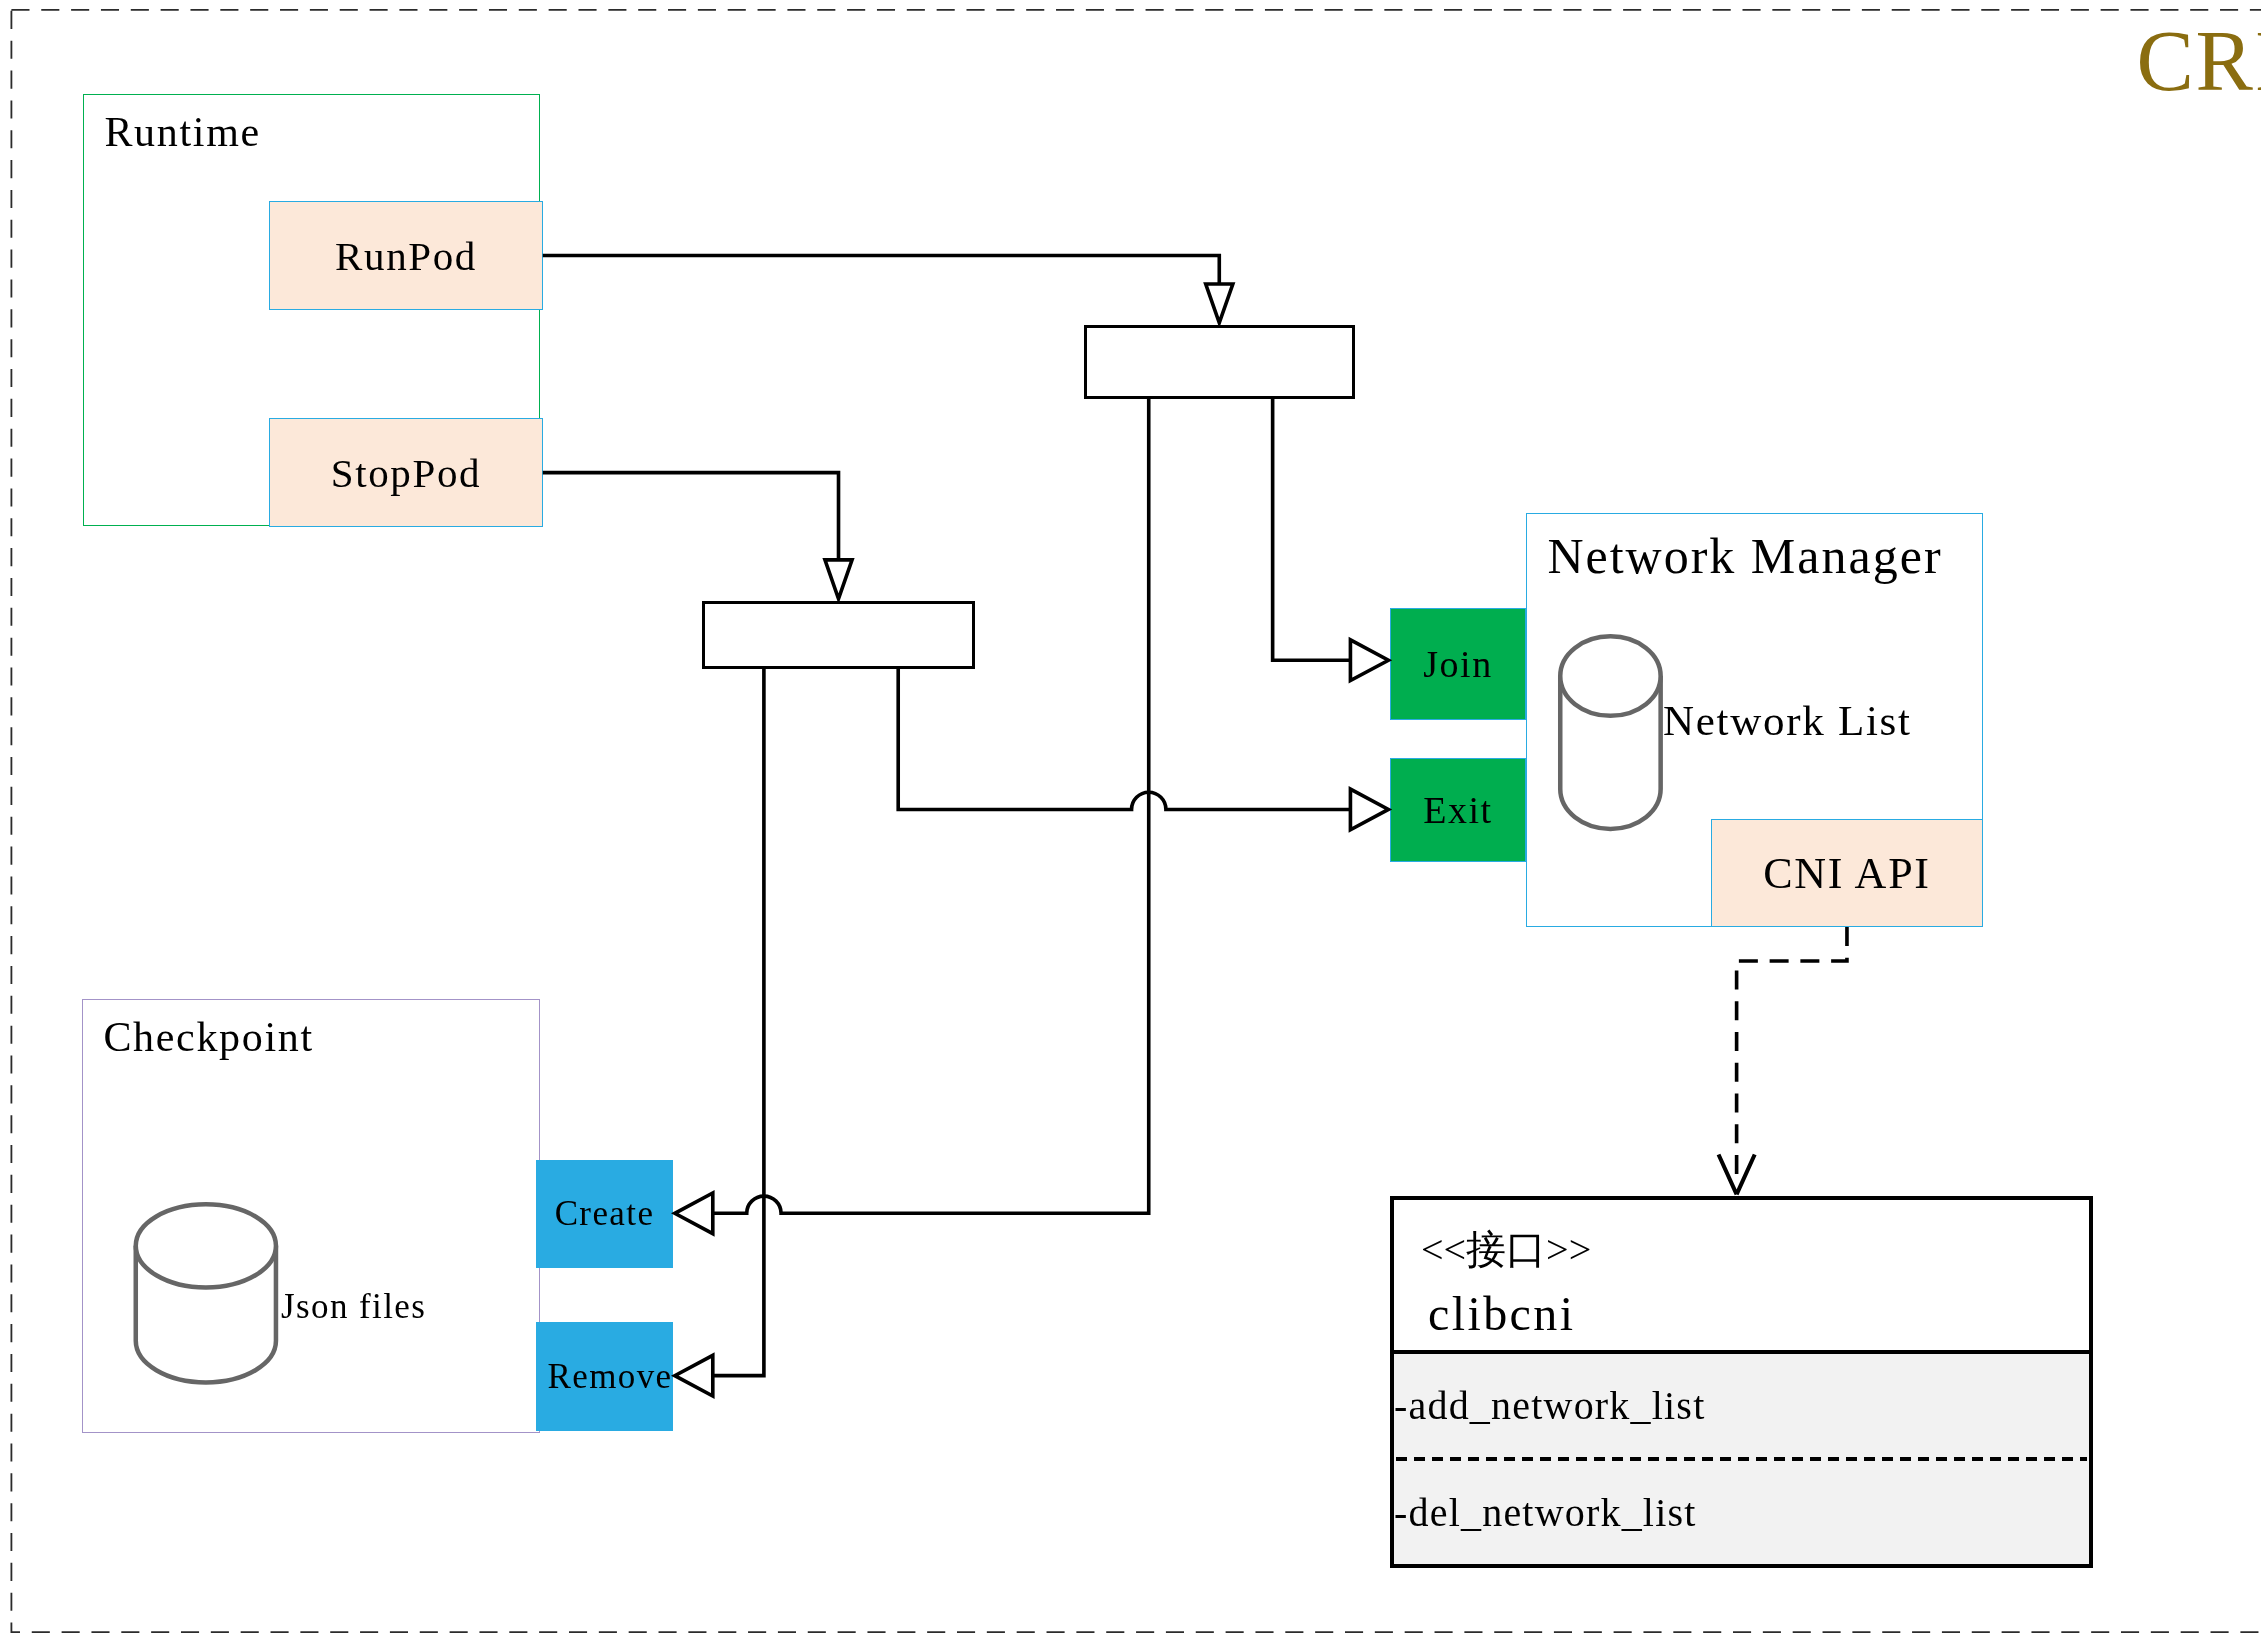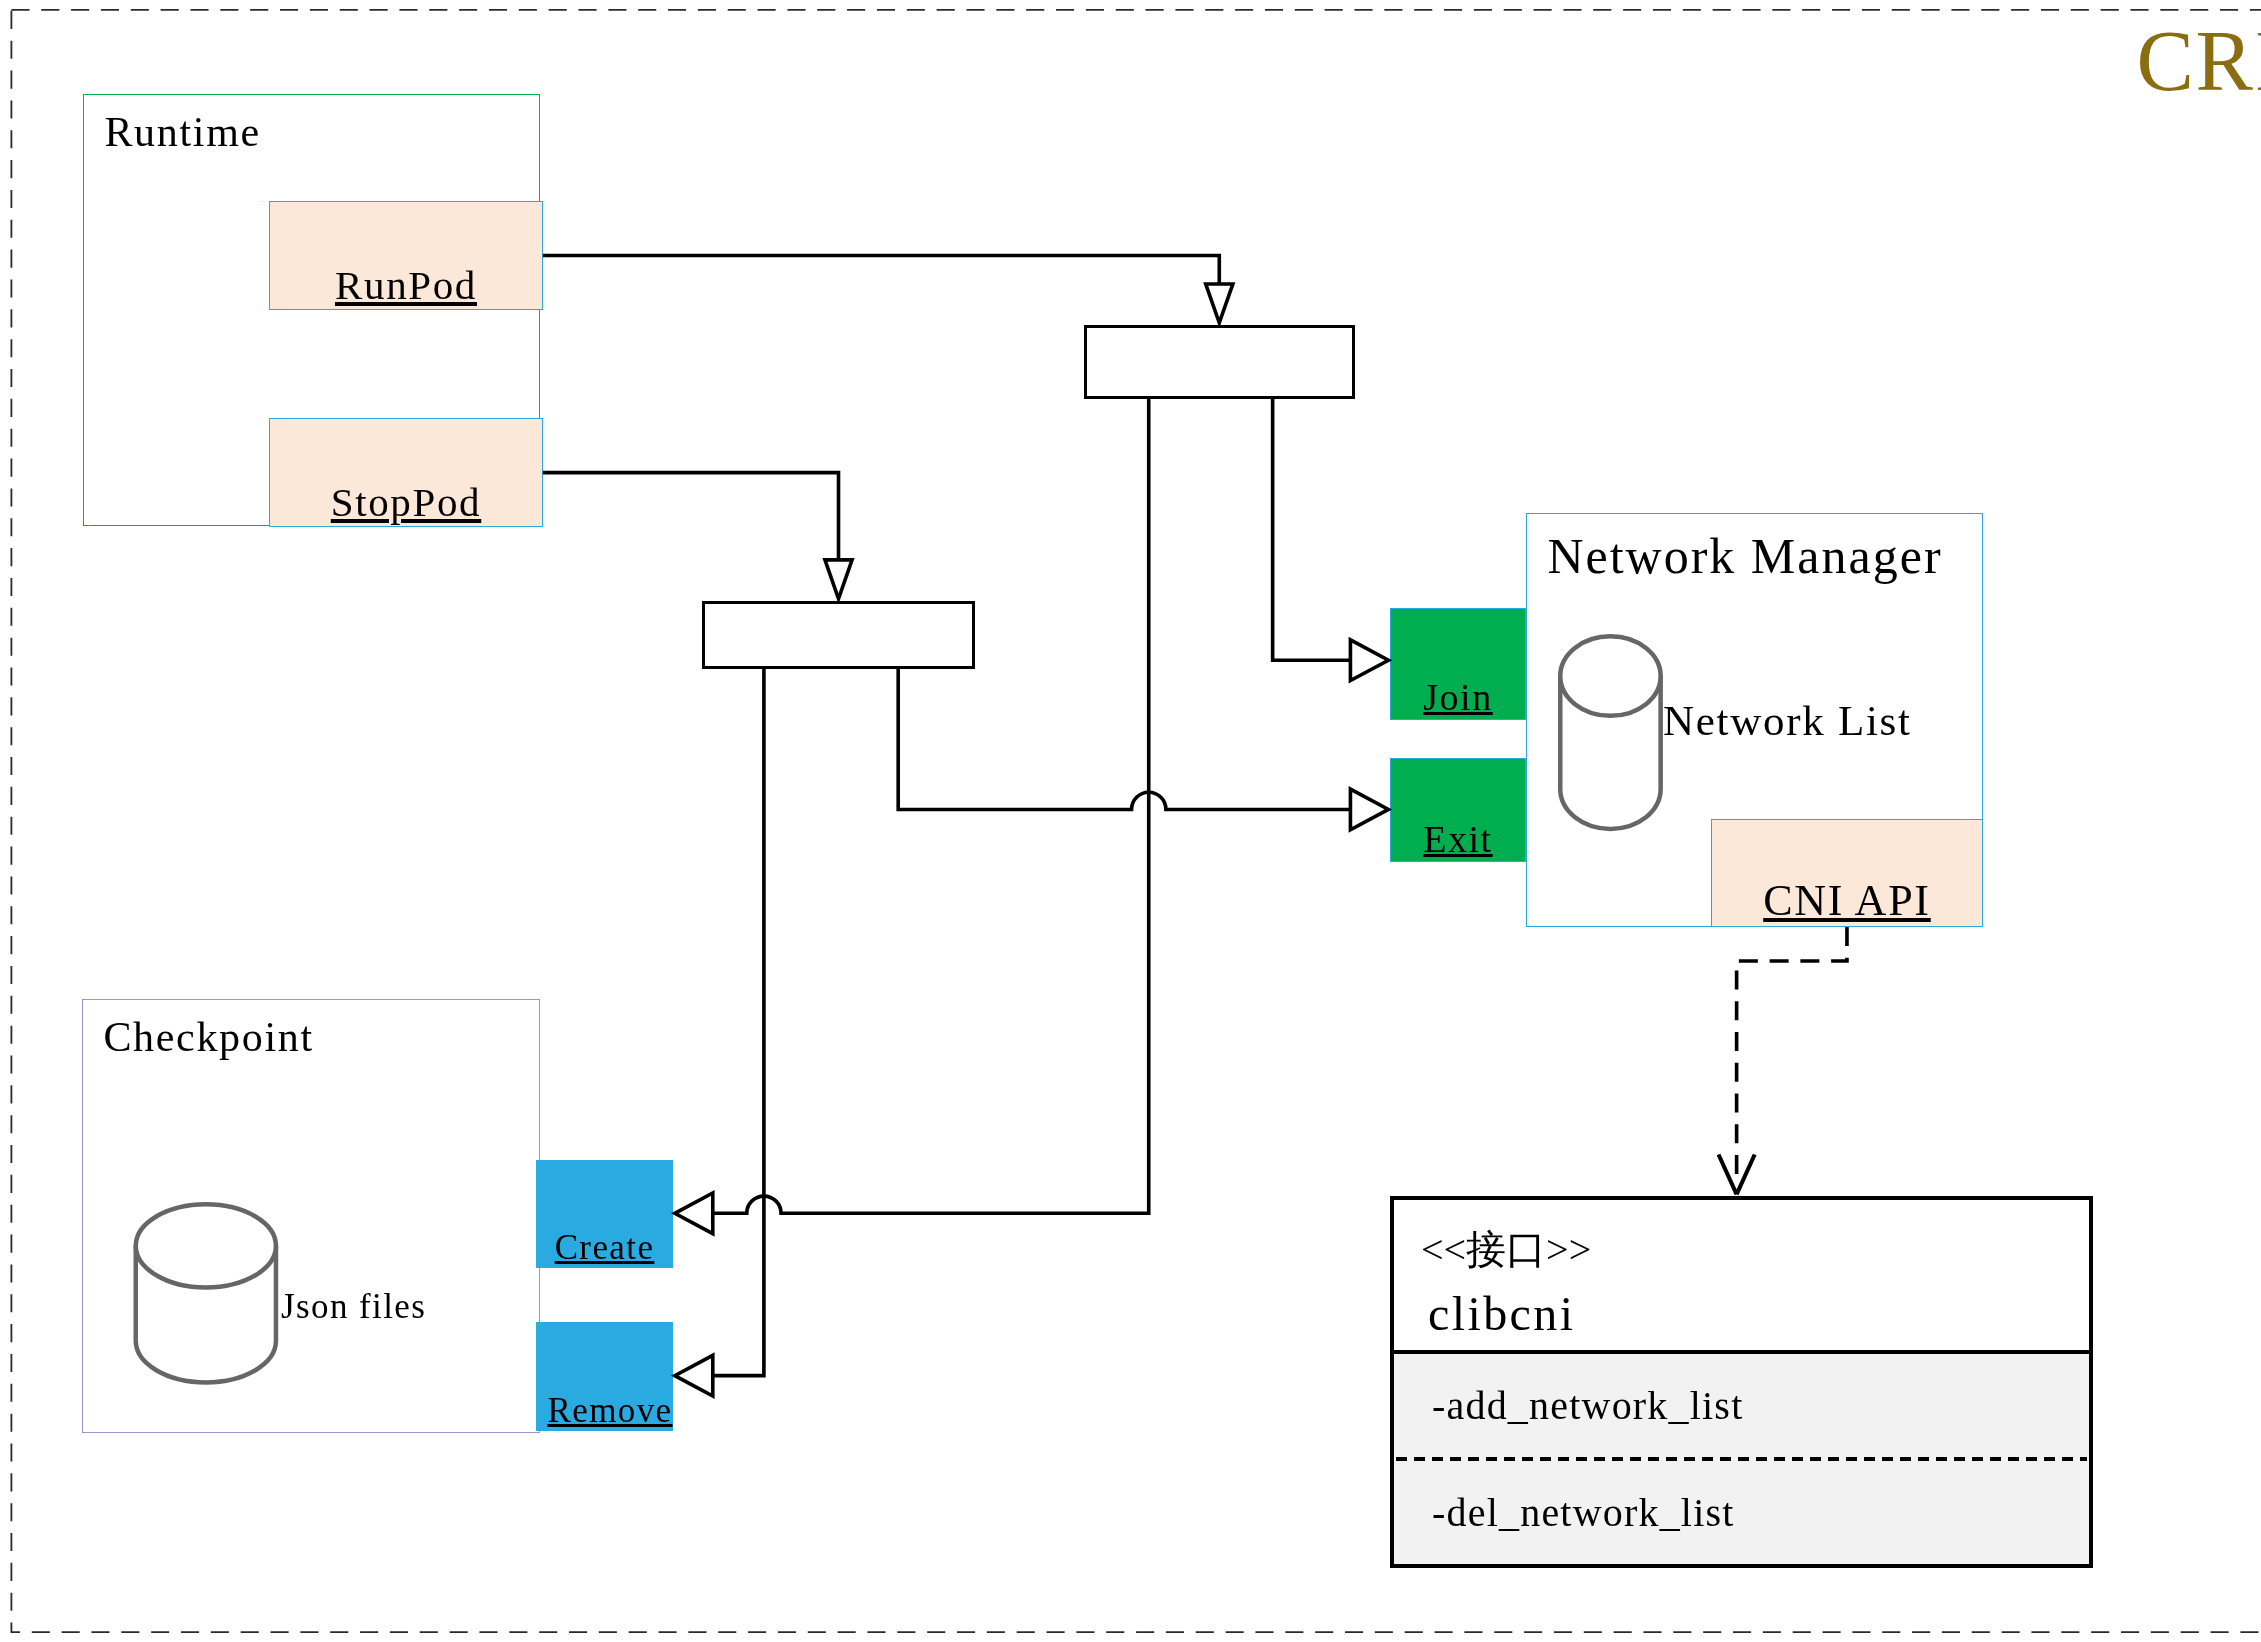--- a/index.html
+++ b/index.html
@@ -16,40 +16,40 @@
   .cyl{stroke:var(--cylinder-stroke,#666);stroke-width:10;fill:#fff;}
   .frame{fill:none;stroke:#2b2b2b;stroke-width:4;stroke-dasharray:40 26;}
 
   .container-box{background:#fff;z-index:10;}
   .runtime-box{border:1.4px solid var(--green-border,#00b050);}
   .nm-box{border:1.4px solid var(--blue-border,#29abe2);}
   .checkpoint-box{border:1.4px solid var(--lavender-border,#a393c8);}
   .box-title{position:absolute;left:20.4px;top:12.7px;font-size:42px;letter-spacing:.04em;white-space:nowrap;}
   .nm-title{font-size:50px;}
 
-  .node{display:flex;align-items:flex-end;justify-content:center;z-index:20;
-        font-size:41px;letter-spacing:.04em;white-space:nowrap;text-decoration:underline;}
+  .node{display:flex;align-items:center;justify-content:center;z-index:20;
+        font-size:41px;letter-spacing:.04em;white-space:nowrap;}
   .peach{background:var(--peach-fill,#fce8d9);border:1.4px solid var(--blue-border,#29abe2);}
   .green{background:var(--green-fill,#00ae4f);border:0.9px solid var(--blue-border,#29abe2);font-size:38px;}
   .cyan{background:var(--cyan-fill,#29abe2);font-size:35px;}
   .flow-rect{background:#fff;border:3.6px solid var(--line-color,#000);z-index:20;}
 
   .float-label{position:absolute;z-index:25;white-space:nowrap;letter-spacing:.04em;}
 
   .cri{position:absolute;top:11.3px;right:50px;font-size:86px;letter-spacing:.02em;
        color:var(--accent-gold,#8a6d10);z-index:25;}
 
   .clibcni{left:1390px;top:1196px;width:703px;height:372px;background:#fff;
            border:4.1px solid #000;z-index:20;display:flex;flex-direction:column;}
   .clibcni-head{height:150px;position:relative;}
   .clibcni-stereotype{position:absolute;left:27px;top:22px;font-size:40px;}
   .clibcni-name{position:absolute;left:34px;top:86px;font-size:48px;letter-spacing:.05em;}
   .clibcni-methods{flex:1;border-top:4.1px solid #000;background:var(--gray-fill,#f2f2f2);
                    display:flex;flex-direction:column;}
-  .method-row{flex:1;display:flex;align-items:center;padding-left:38px;font-size:40px;letter-spacing:.03em;}
+  .method-row{flex:1;display:flex;align-items:center;font-size:40px;letter-spacing:.03em;}
   .dotted-sep{height:4.5px;margin:0 1.8px;
               background:repeating-linear-gradient(90deg,#000 0 11px,var(--gray-fill,#f2f2f2) 11px 18px);}
 </style>
 </head>
 <body>
 
 <div class="stage">
 
   <div class="cri">CRI</div>
 

